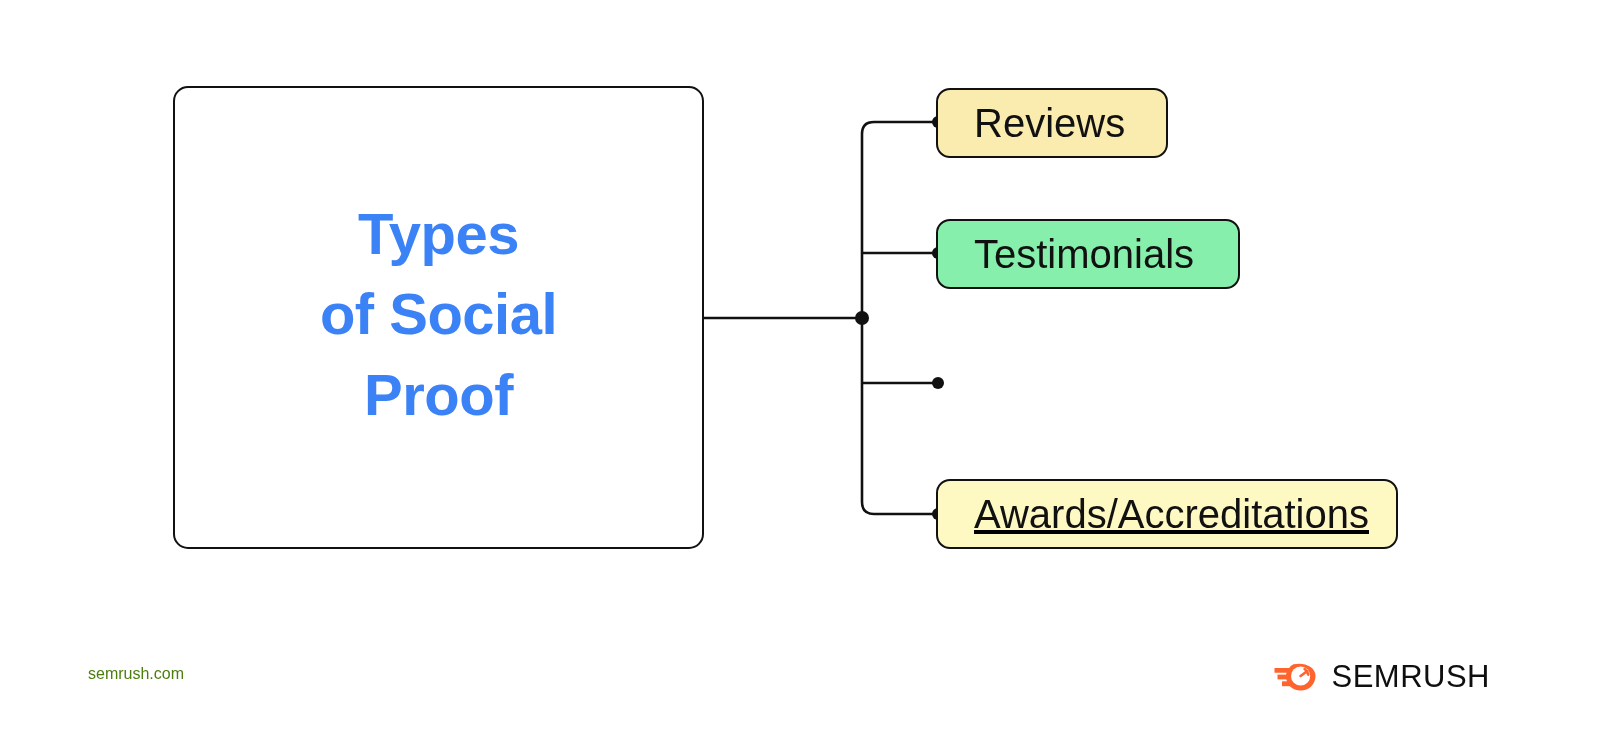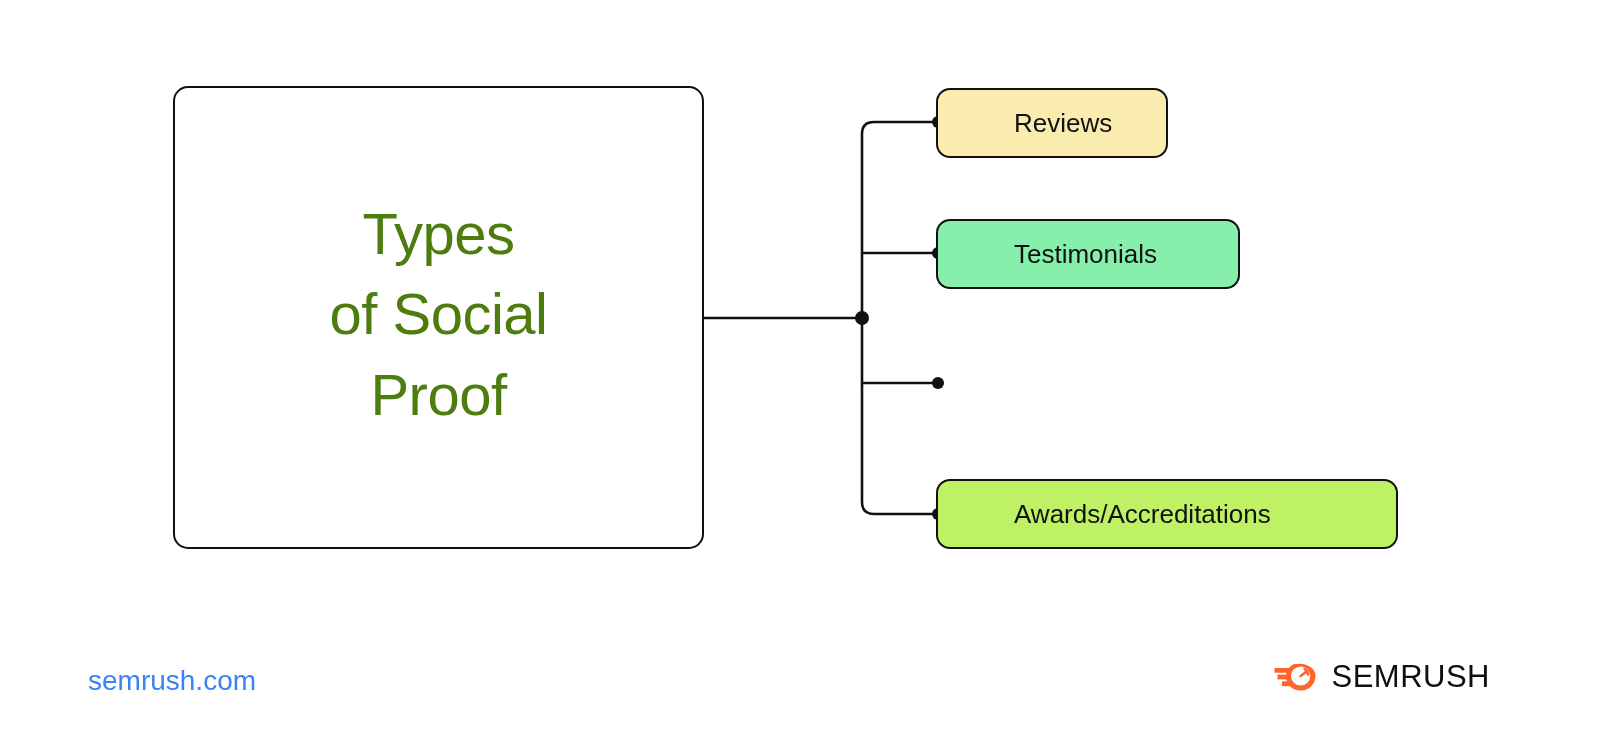--- a/index.html
+++ b/index.html
@@ -32,23 +32,23 @@
     box-sizing: border-box;
     background: #ffffff;
     border: 2px solid #111111;
     border-radius: 15px;
     display: flex;
     align-items: center;
     justify-content: center;
   }
   .main-title {
     font-size: 58px;
-    font-weight: normal;
+    font-weight: bold;
     line-height: 1.38;
-    color: #4d7c0f;
+    color: #3b82f6;
     text-align: center;
     letter-spacing: -0.5px;
     white-space: pre-line;
     padding-bottom: 6px;
   }
 
   
   #connectors {
     position: absolute;
     left: 0; top: 0;
@@ -61,40 +61,40 @@
   .branch-box {
     position: absolute;
     box-sizing: border-box;
     border: 2px solid #111111;
     border-radius: 14px;
     display: flex;
     align-items: center;
     height: 70px;
   }
   .branch-label {
-    font-size: 26px;
+    font-size: 40px;
     color: #111111;
     line-height: 1;
-    padding-left: 76px;
+    padding-left: 36px;
     letter-spacing: 0px;
     white-space: nowrap;
   }
 
   .branch-0 { left: 936px; top: 88px;  width: 232px; }
   .branch-1 { left: 936px; top: 219px; width: 304px; }
   .branch-2 { left: 936px; top: 349px; width: 364px; }
   .branch-3 { left: 936px; top: 479px; width: 462px; }
 
   
   .footer-url {
     position: absolute;
     left: 88px;
     top: 665px;
-    font-size: 28px;
-    color: #3b82f6;
+    font-size: 16px;
+    color: #4d7c0f;
   }
   .footer-logo {
     position: absolute;
     right: 110px;
     top: 659px;
     display: flex;
     align-items: center;
     gap: 14px;
   }
   .footer-logo-mark {
@@ -142,21 +142,21 @@
 
   <div class="branch-box branch-0" style="background: rgb(250, 235, 175);">
     <span class="branch-label">Reviews</span>
   </div>
 
   <div class="branch-box branch-1" style="background: #86efac;">
     <span class="branch-label">Testimonials</span>
   </div>
 
 
-  <div class="branch-box branch-3" style="background: #bef264;">
+  <div class="branch-box branch-3" style="background: #fef9c3; text-decoration: underline;">
     <span class="branch-label">Awards/Accreditations</span>
   </div>
 
   <div class="footer-url">semrush.com</div>
 
   <div class="footer-logo">
     <svg class="footer-logo-mark" viewBox="0 0 44 34">
       <g fill="#FF642D">
         <path d="M1.5 13.8 L24 13.8 L17.2 9.0 L1.5 9.0 Z" fill="#FF642D"></path>
         <path d="M4.5 20.4 L24 20.4 L24 15.6 L4.5 15.6 Z" fill="#FF642D"></path>

